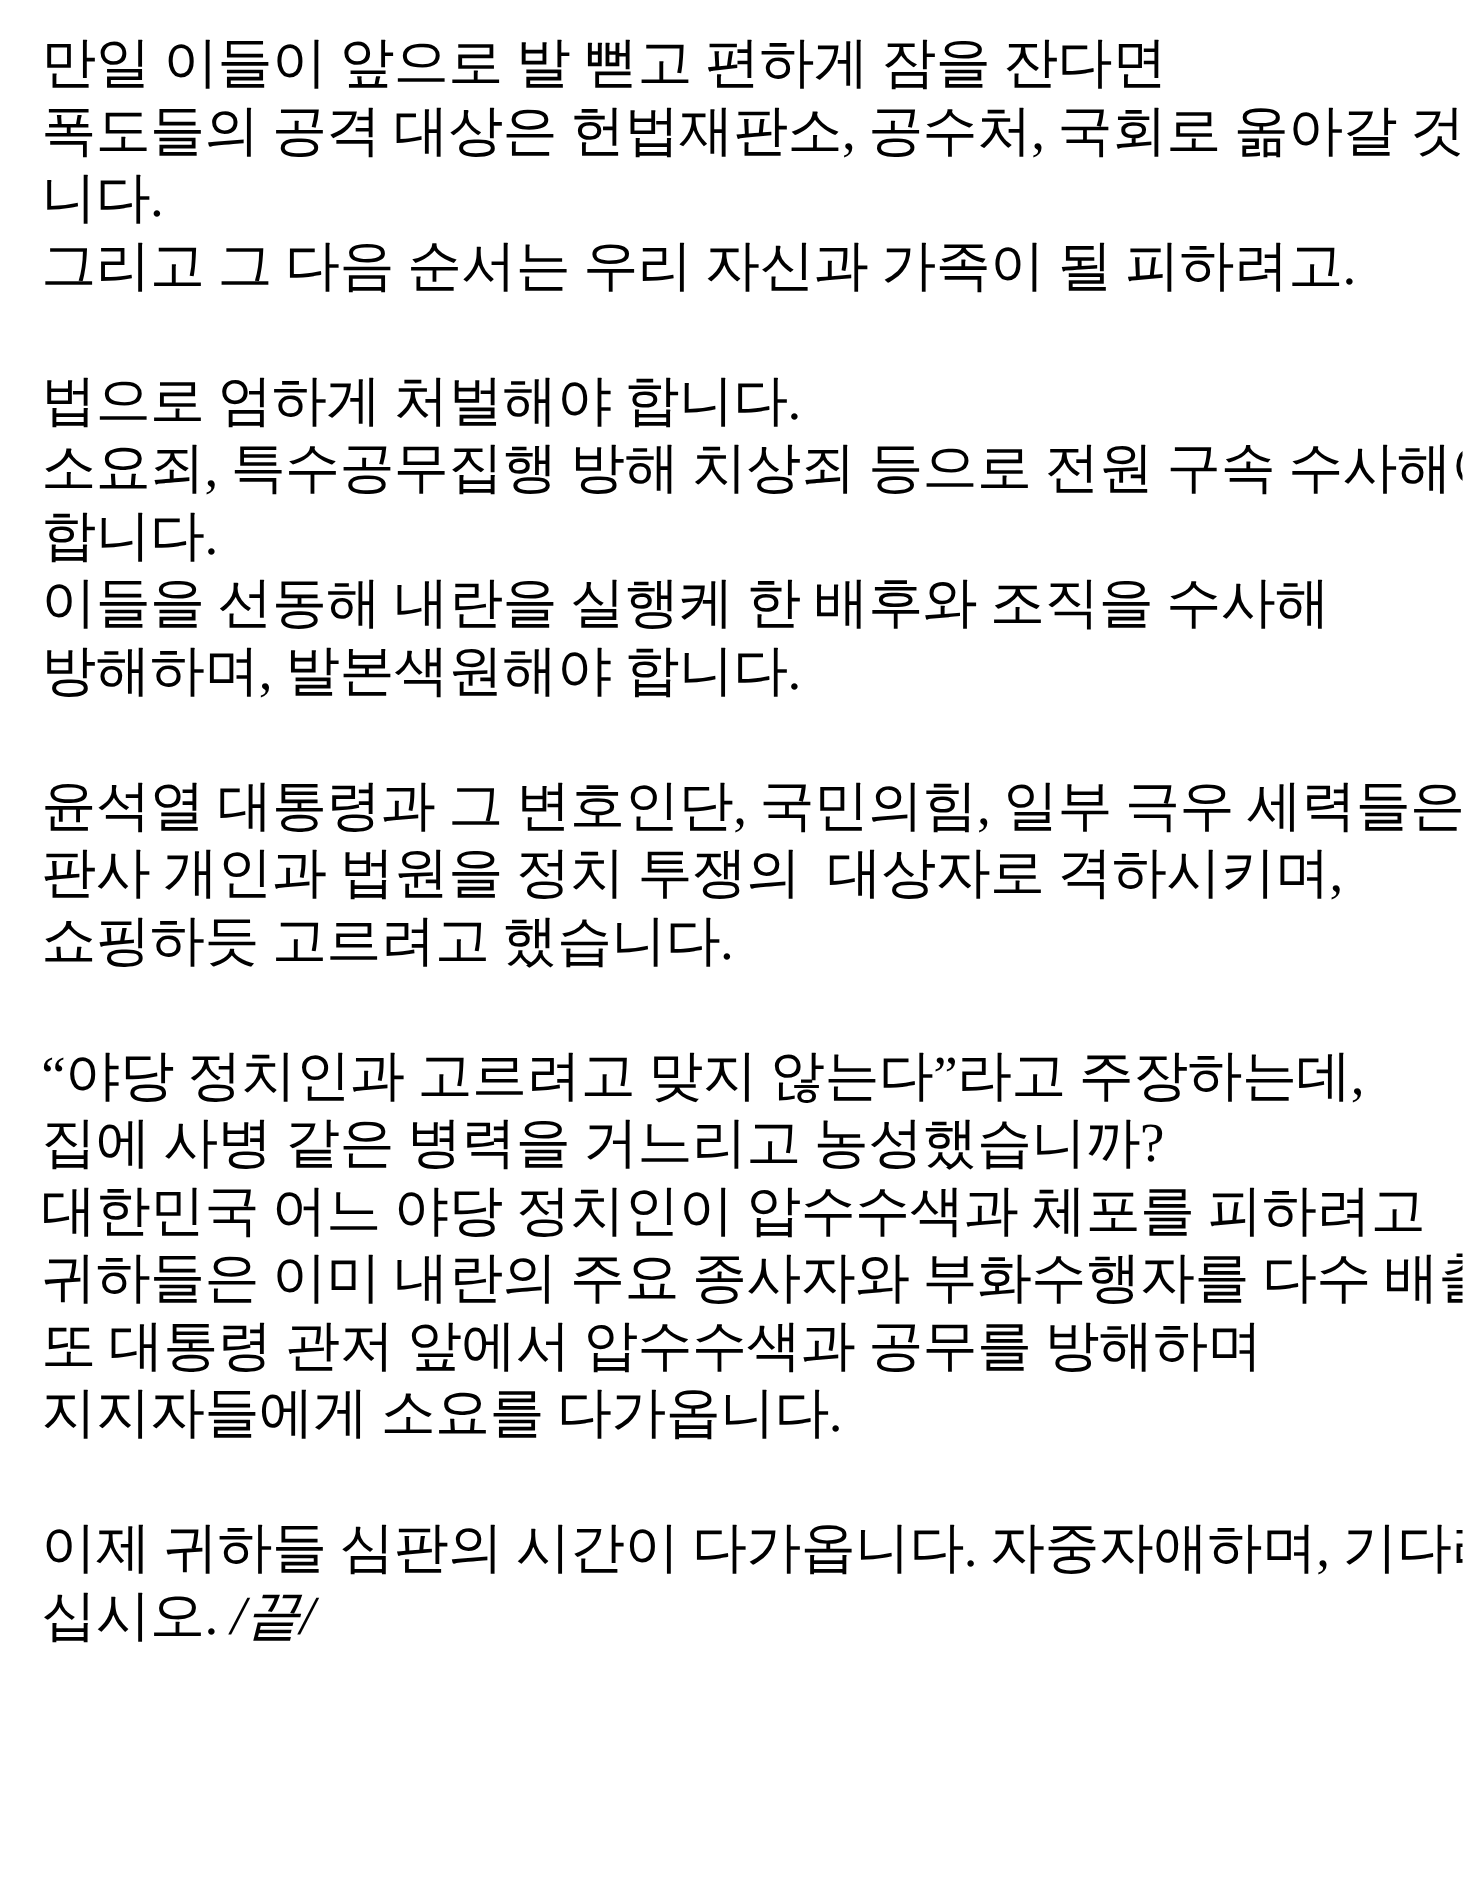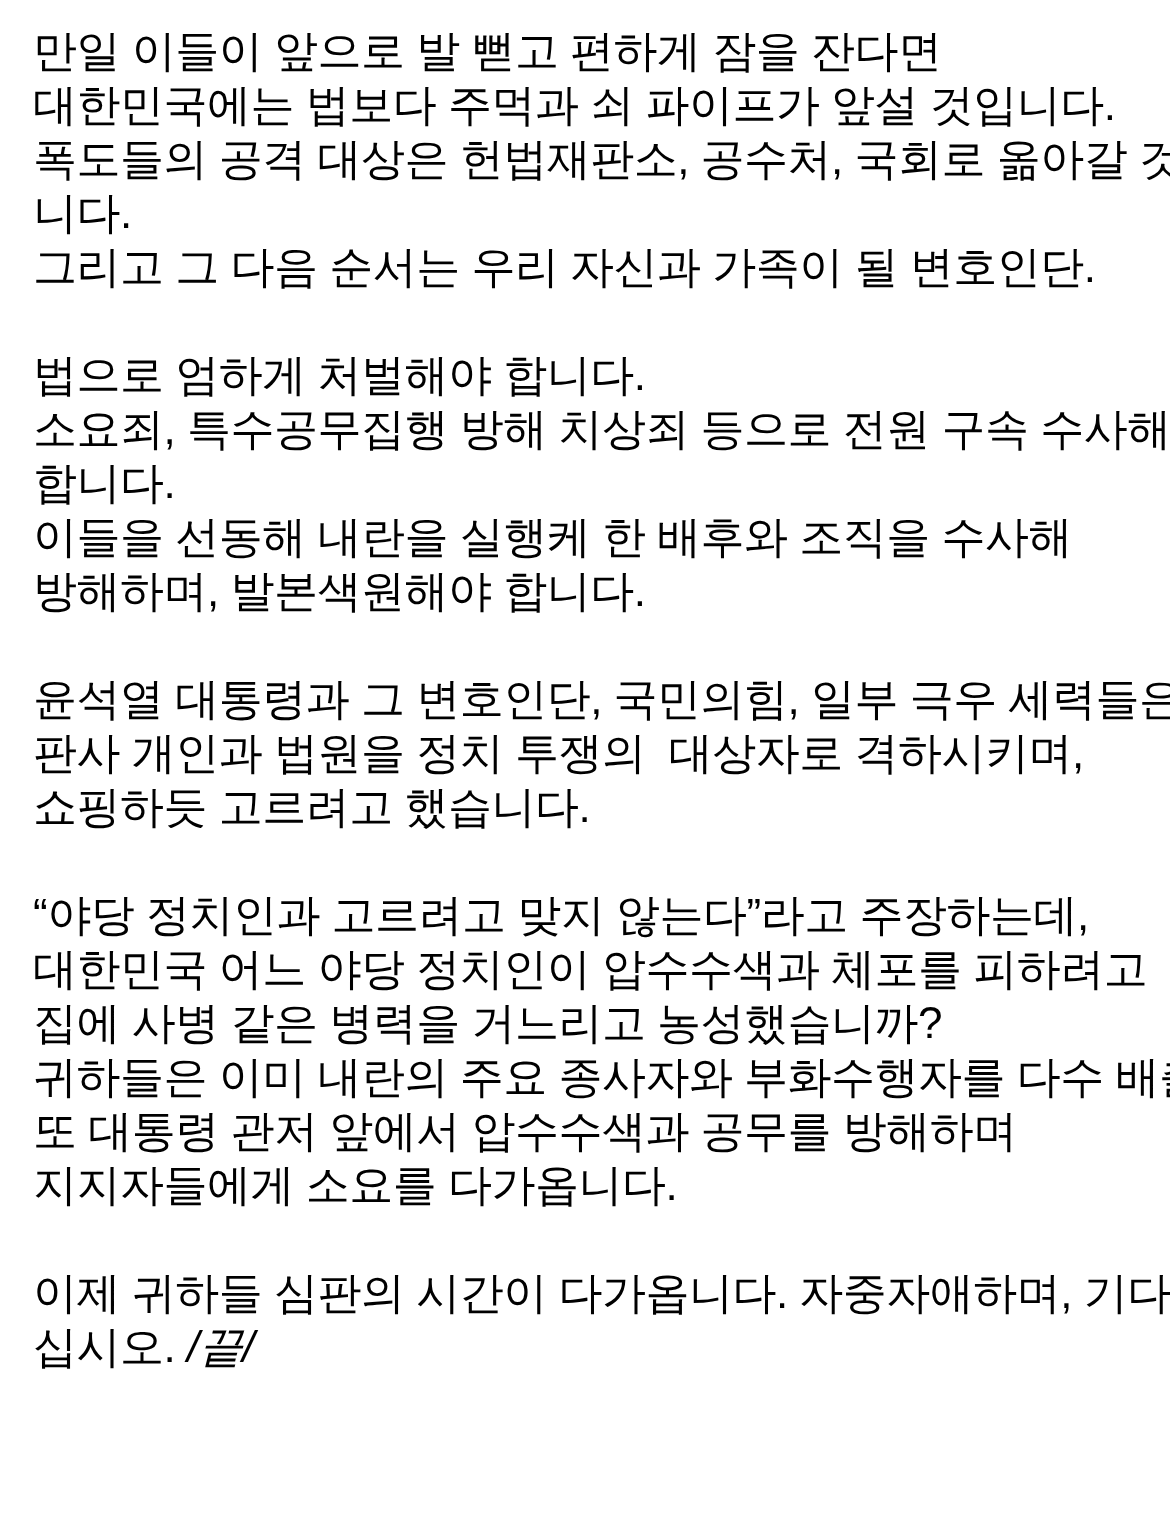--- a/index.html
+++ b/index.html
@@ -6,58 +6,58 @@
     margin: 0;
     padding: 0;
     background: #ffffff;
     width: 1170px;
     height: 1519px;
     overflow: hidden;
     font-family: "Liberation Sans", sans-serif;
   }
   .text-body {
     padding: 24px 14px 0 33px;
+    font-family: Liberation Serif, serif;
   }
   .line {
     height: 54px;
     line-height: 54px;
     font-size: 44px;
     color: #000000;
     white-space: pre;           
     letter-spacing: -0.5px;
     font-weight: 400;
   }
   .end-marker {
     font-style: italic;
   }
 </style>
 </head>
 <body>
 
 <div class="text-body">
   <div>
       <div class="line">만일 이들이 앞으로 발 뻗고 편하게 잠을 잔다면</div>
-      <div class="line">대한민국에는 법보다 주먹과 쇠 파이프가 앞설 것입니다.</div>
       <div class="line">폭도들의 공격 대상은 헌법재판소, 공수처, 국회로 옮아갈 것입</div>
       <div class="line">니다.</div>
-      <div class="line">그리고 그 다음 순서는 우리 자신과 가족이 될 변호인단.</div>
+      <div class="line">그리고 그 다음 순서는 우리 자신과 가족이 될 피하려고.</div>
       <div class="line"> </div>
       <div class="line">법으로 엄하게 처벌해야 합니다.</div>
       <div class="line">소요죄, 특수공무집행 방해 치상죄 등으로 전원 구속 수사해야</div>
       <div class="line">합니다.</div>
       <div class="line">이들을 선동해 내란을 실행케 한 배후와 조직을 수사해</div>
       <div class="line">방해하며, 발본색원해야 합니다.</div>
       <div class="line"> </div>
       <div class="line">윤석열 대통령과 그 변호인단, 국민의힘, 일부 극우 세력들은</div>
       <div class="line">판사 개인과 법원을 정치 투쟁의  대상자로 격하시키며,</div>
       <div class="line">쇼핑하듯 고르려고 했습니다.</div>
       <div class="line"> </div>
       <div class="line">“야당 정치인과 고르려고 맞지 않는다”라고 주장하는데,</div>
+      <div class="line">집에 사병 같은 병력을 거느리고 농성했습니까?</div>
       <div class="line">대한민국 어느 야당 정치인이 압수수색과 체포를 피하려고</div>
-      <div class="line">집에 사병 같은 병력을 거느리고 농성했습니까?</div>
       <div class="line">귀하들은 이미 내란의 주요 종사자와 부화수행자를 다수 배출했</div>
       <div class="line">또 대통령 관저 앞에서 압수수색과 공무를 방해하며</div>
       <div class="line">지지자들에게 소요를 다가옵니다.</div>
       <div class="line"> </div>
       <div class="line">이제 귀하들 심판의 시간이 다가옵니다. 자중자애하며, 기다리</div>
     </div>
   <div class="line"><span>십시오. </span><span class="end-marker">/끝/</span></div>
 </div>
 
 </body></html>

